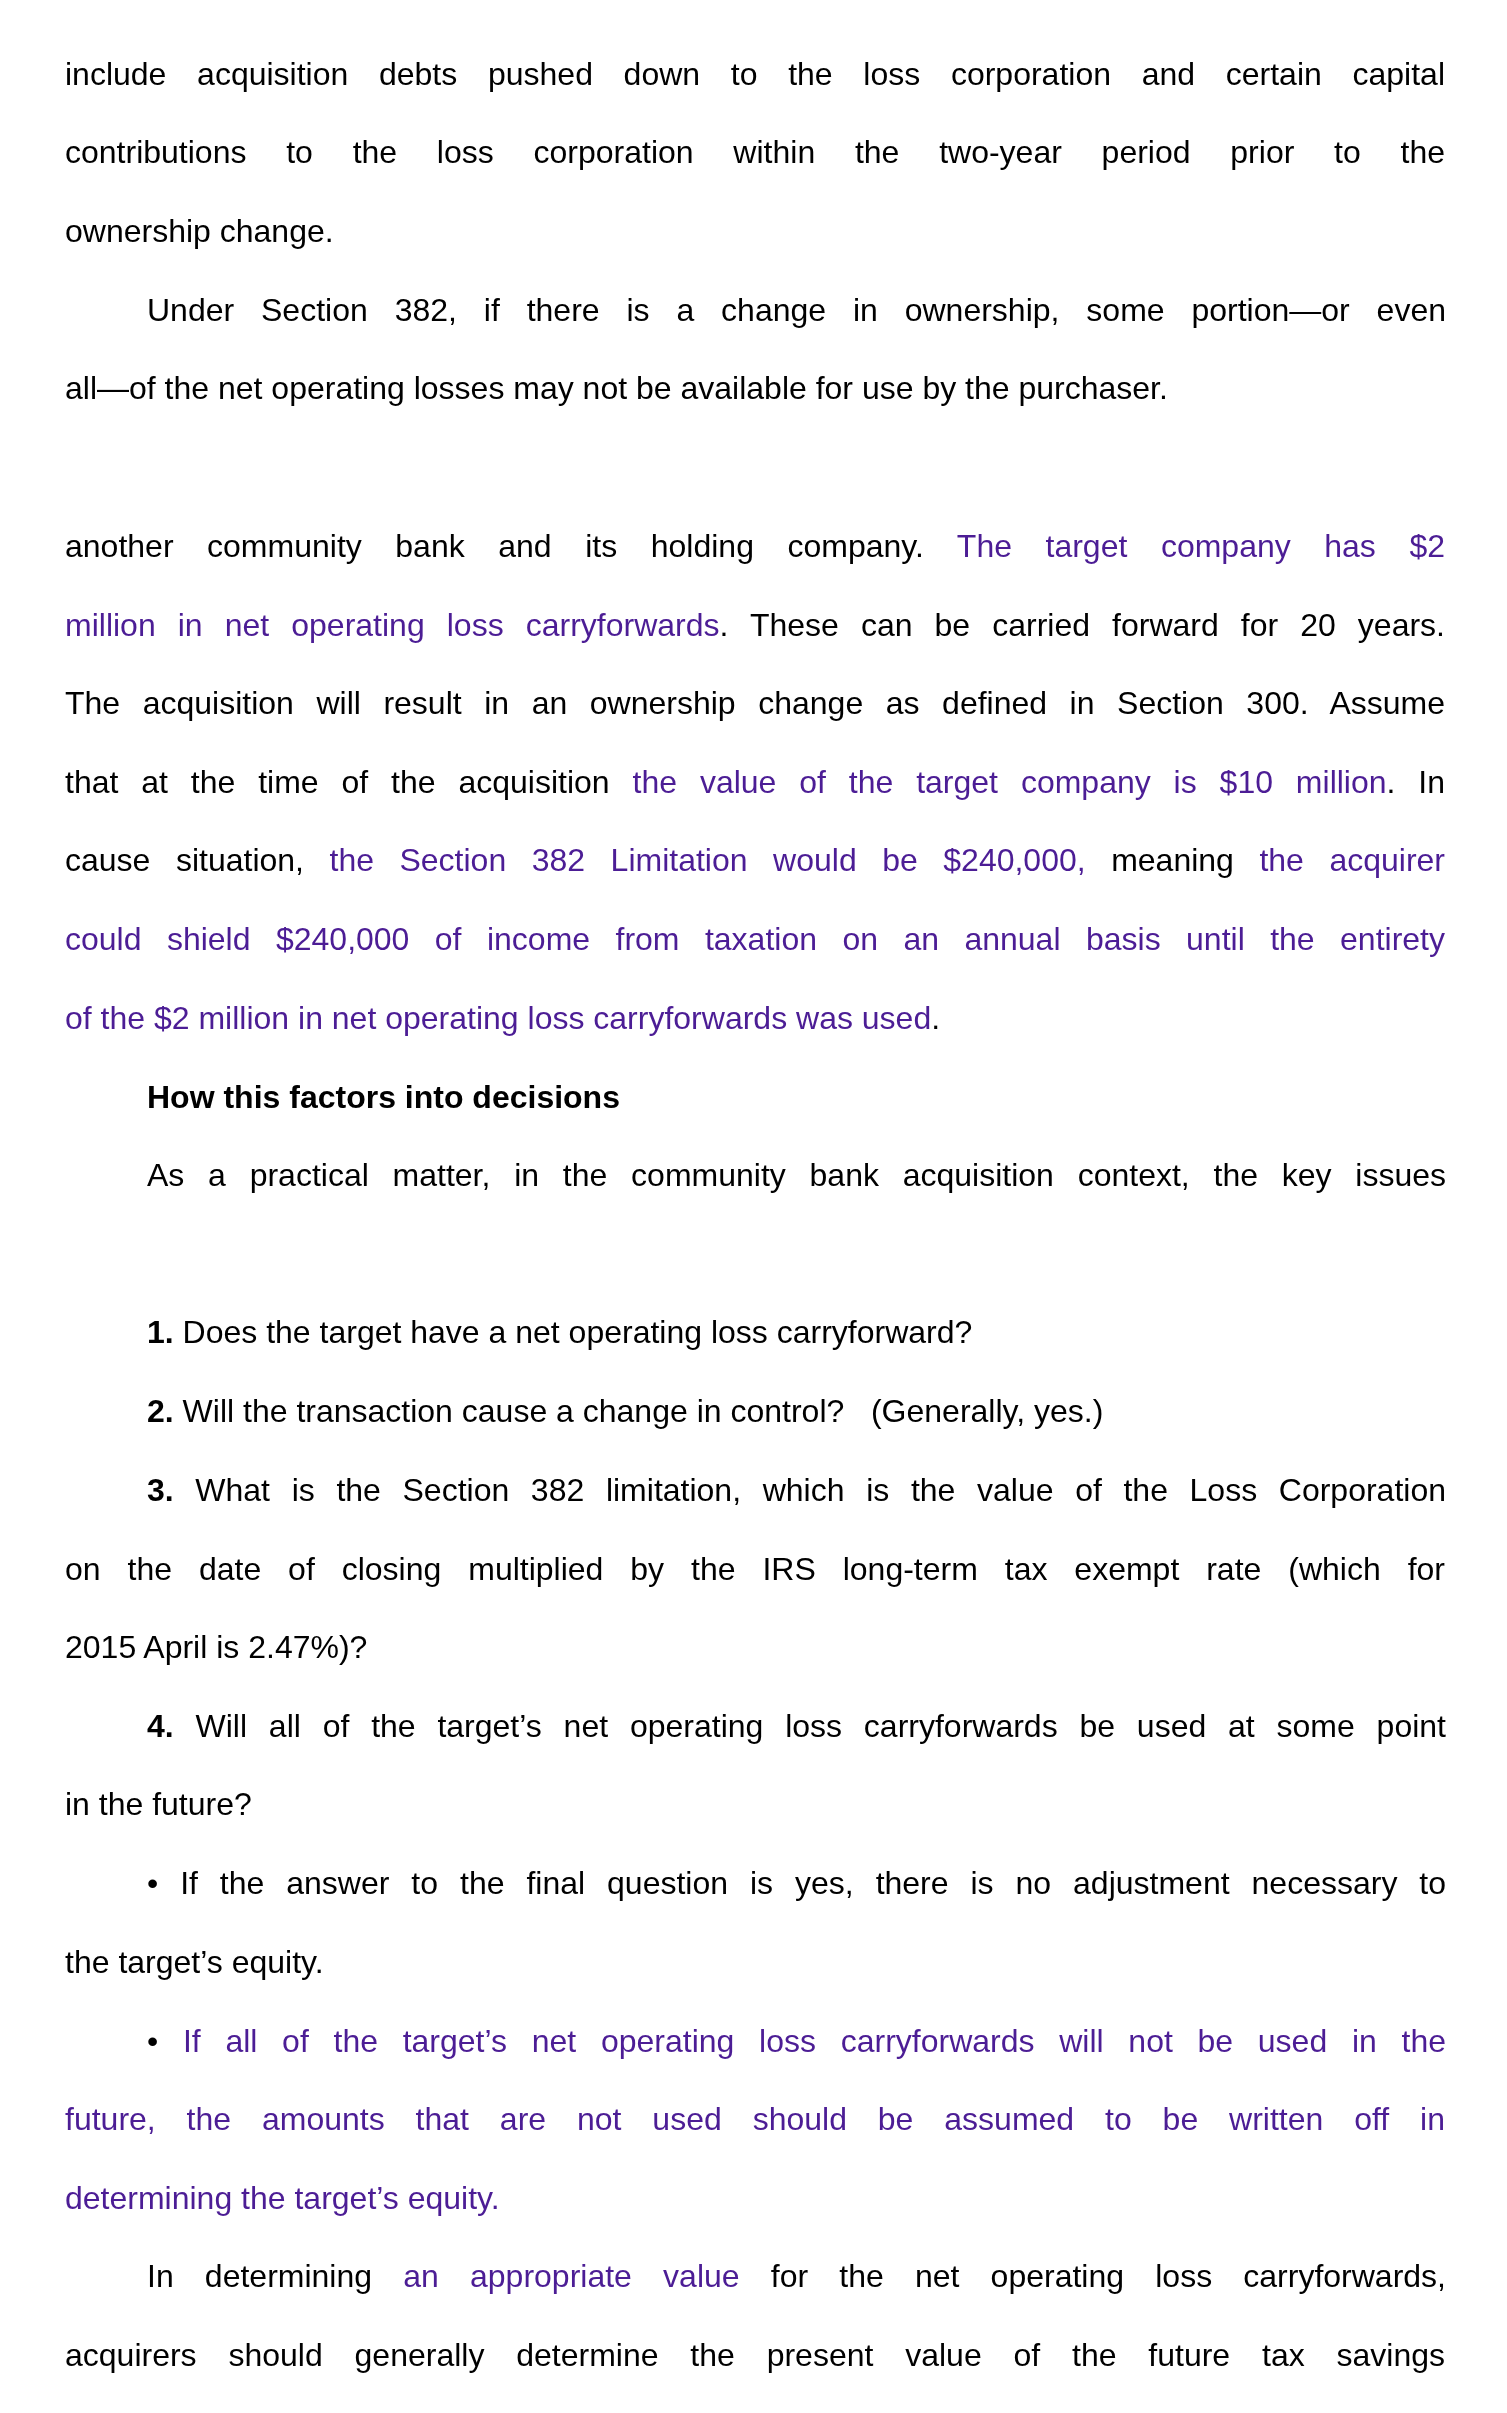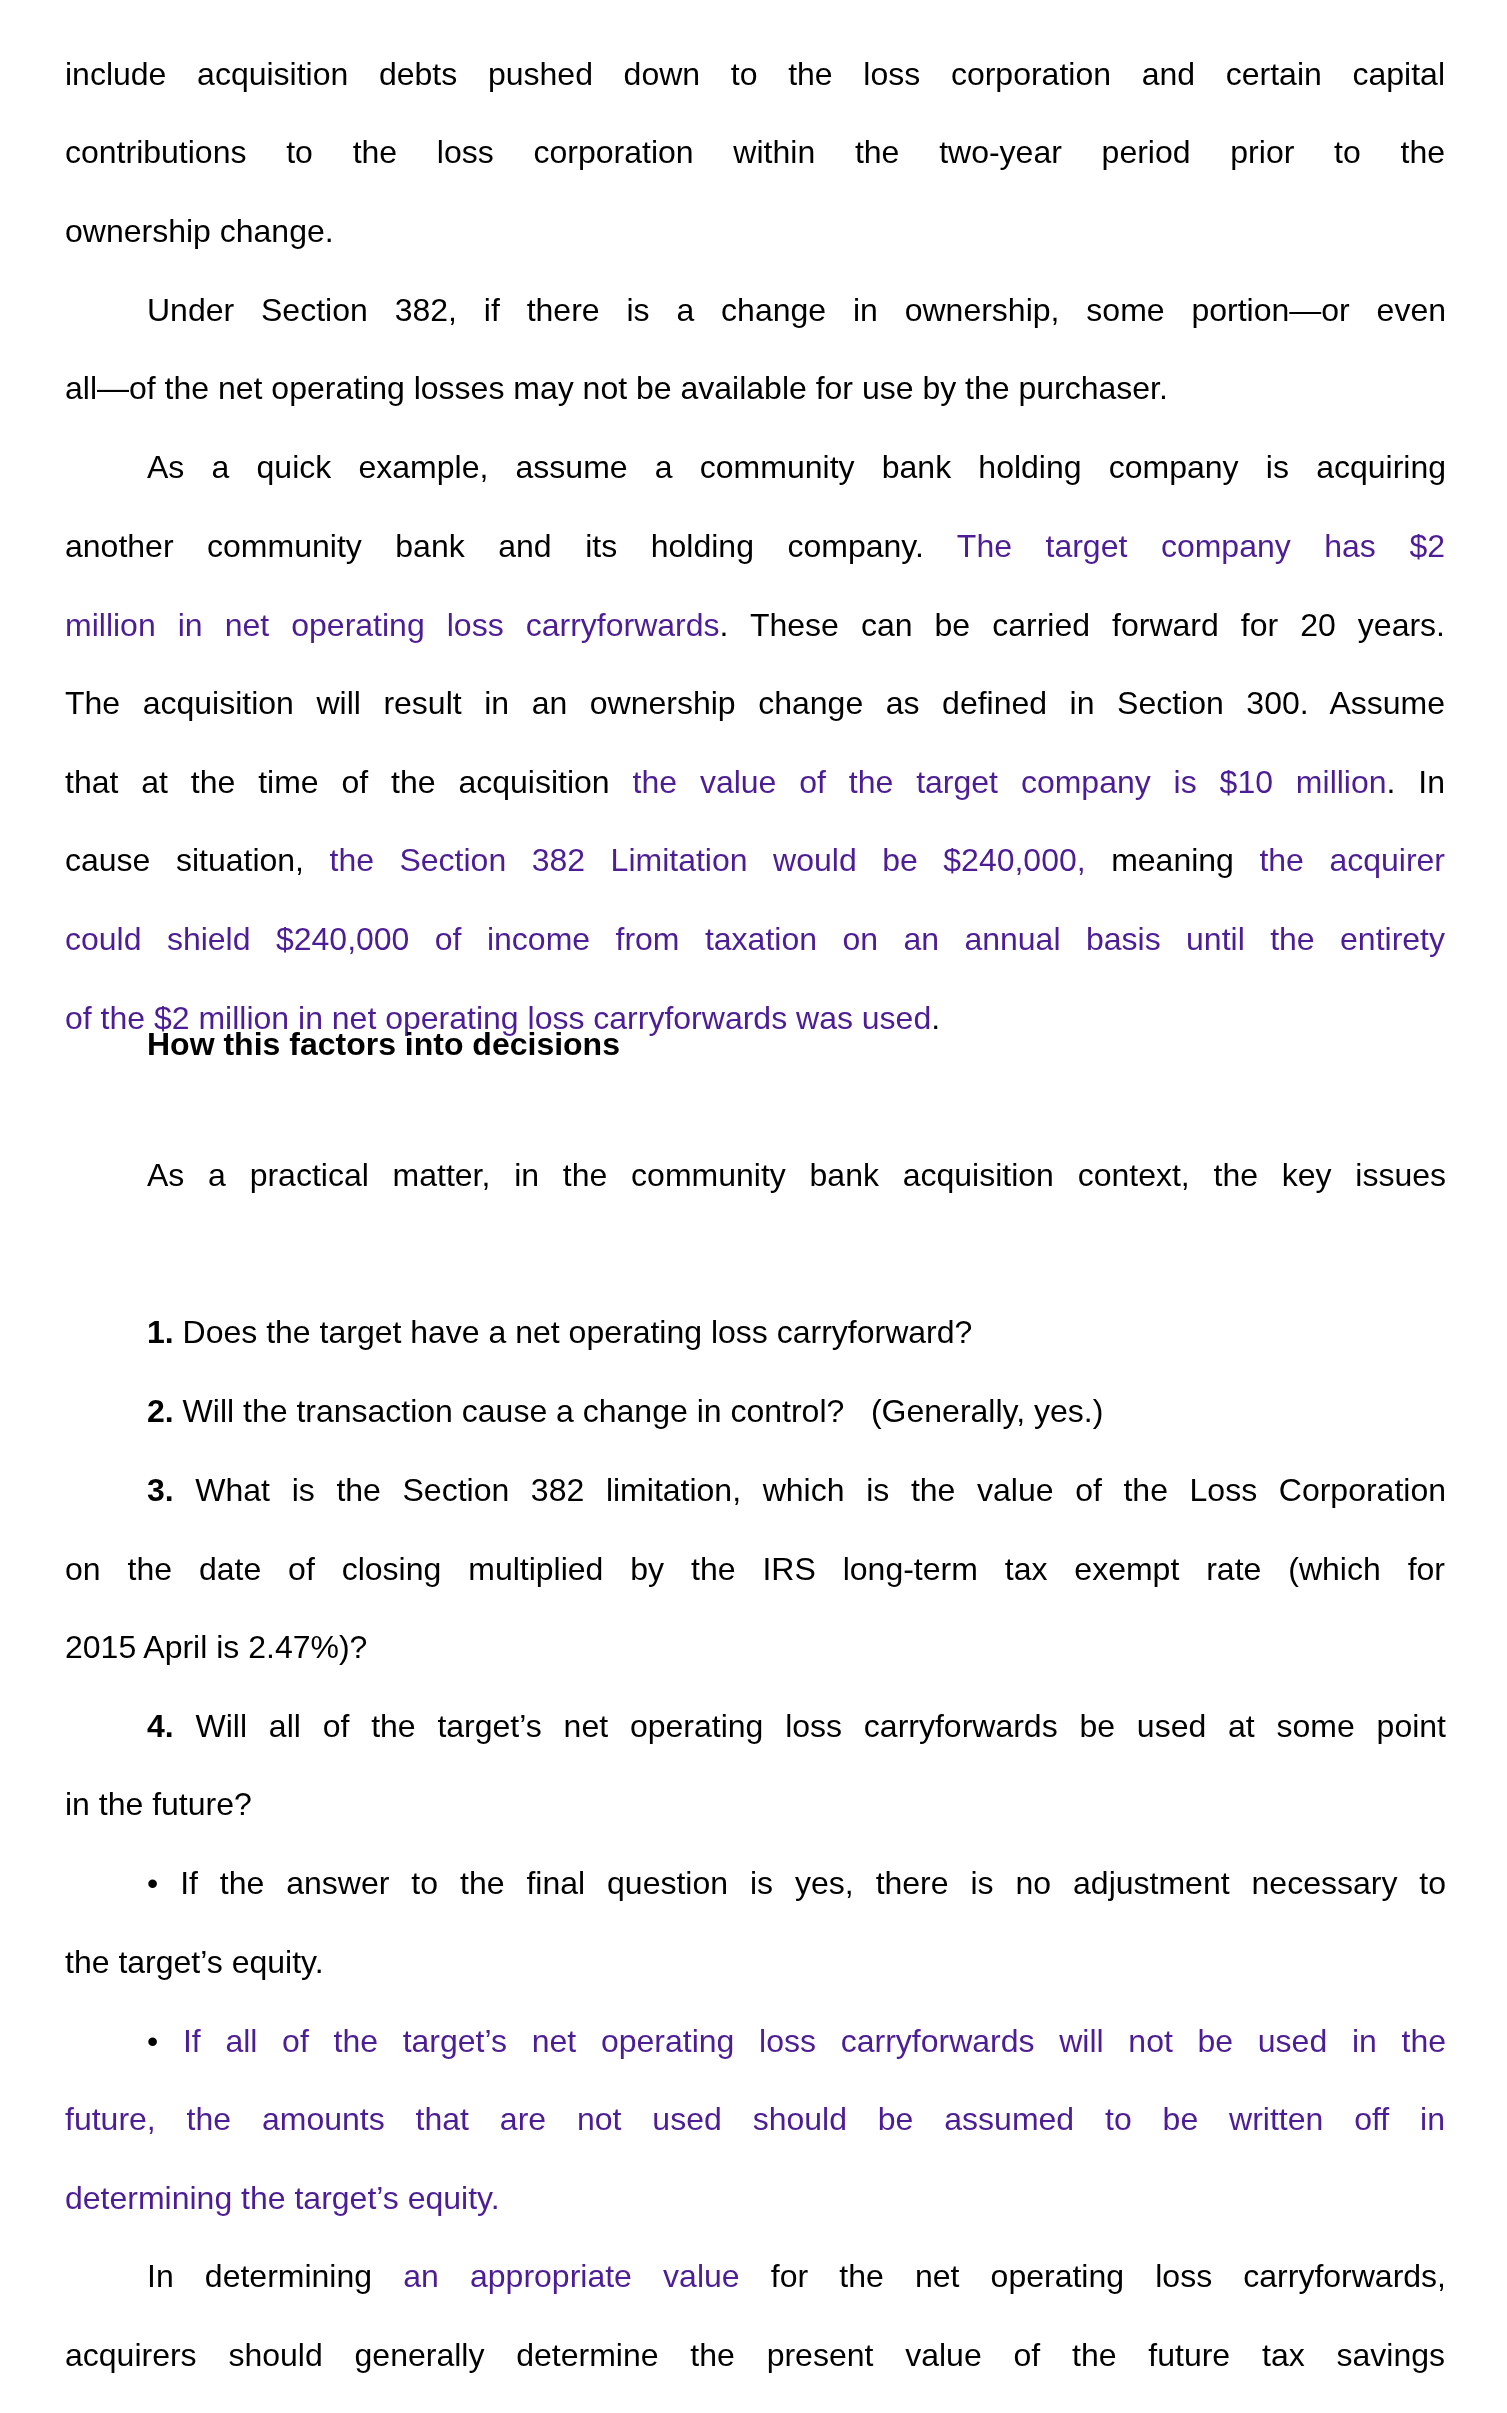--- a/index.html
+++ b/index.html
@@ -29,30 +29,29 @@
 
 <div class="page">
 
   <div class="line j" style="top:50px"><span>include acquisition debts pushed down to the loss corporation and certain capital</span></div>
   <div class="line j" style="top:128px"><span>contributions to the loss corporation within the two-year period prior to the</span></div>
   <div class="line" style="top:207px"><span>ownership change.</span></div>
 
   <div class="line ind j" style="top:286px"><span>Under Section 382, if there is a change in ownership, some portion—or even</span></div>
   <div class="line" style="top:364px"><span>all—of the net operating losses may not be available for use by the purchaser.</span></div>
 
-  <div class="line ind j" style="top:443px"><span>As a quick example, assume a community bank holding company is acquiring</span></div>
   <div class="line j" style="top:522px"><span>another community bank and its holding company. </span><span class="red">The target company has $2</span></div>
   <div class="line j" style="top:601px"><span class="red">million in net operating loss carryforwards</span><span>. These can be carried forward for 20 years.</span></div>
   <div class="line j" style="top:679px"><span>The acquisition will result in an ownership change as defined in Section 300. Assume</span></div>
   <div class="line j" style="top:758px"><span>that at the time of the acquisition </span><span class="red">the value of the target company is $10 million</span><span>. In</span></div>
   <div class="line j" style="top:836px"><span>cause situation, </span><span class="red">the Section 382 Limitation would be $240,000,</span><span> meaning </span><span class="red">the acquirer</span></div>
   <div class="line j red" style="top:915px"><span>could shield $240,000 of income from taxation on an annual basis until the entirety</span></div>
   <div class="line" style="top:994px"><span class="red">of the $2 million in net operating loss carryforwards was used</span><span>.</span></div>
 
-  <div class="line ind b" style="top:1020px"><span>How this factors into decisions</span></div>
+  <div class="line ind b" style="top:1073px"><span>How this factors into decisions</span></div>
 
   <div class="line ind j" style="top:1151px"><span>As a practical matter, in the community bank acquisition context, the key issues</span></div>
 
   <div class="line ind" style="top:1308px"><span class="b">1.</span><span> Does the target have a net operating loss carryforward?</span></div>
   <div class="line ind" style="top:1387px; white-space:pre"><span class="b">2.</span><span> Will the transaction cause a change in control?   (Generally, yes.)</span></div>
   <div class="line ind j" style="top:1466px"><span class="b">3.</span><span> What is the Section 382 limitation, which is the value of the Loss Corporation</span></div>
   <div class="line j" style="top:1545px"><span>on the date of closing multiplied by the IRS long-term tax exempt rate (which for</span></div>
   <div class="line" style="top:1623px"><span>2015 April is 2.47%)?</span></div>
   <div class="line ind j" style="top:1702px"><span class="b">4.</span><span> Will all of the target’s net operating loss carryforwards be used at some point</span></div>
   <div class="line" style="top:1780px"><span>in the future?</span></div>

